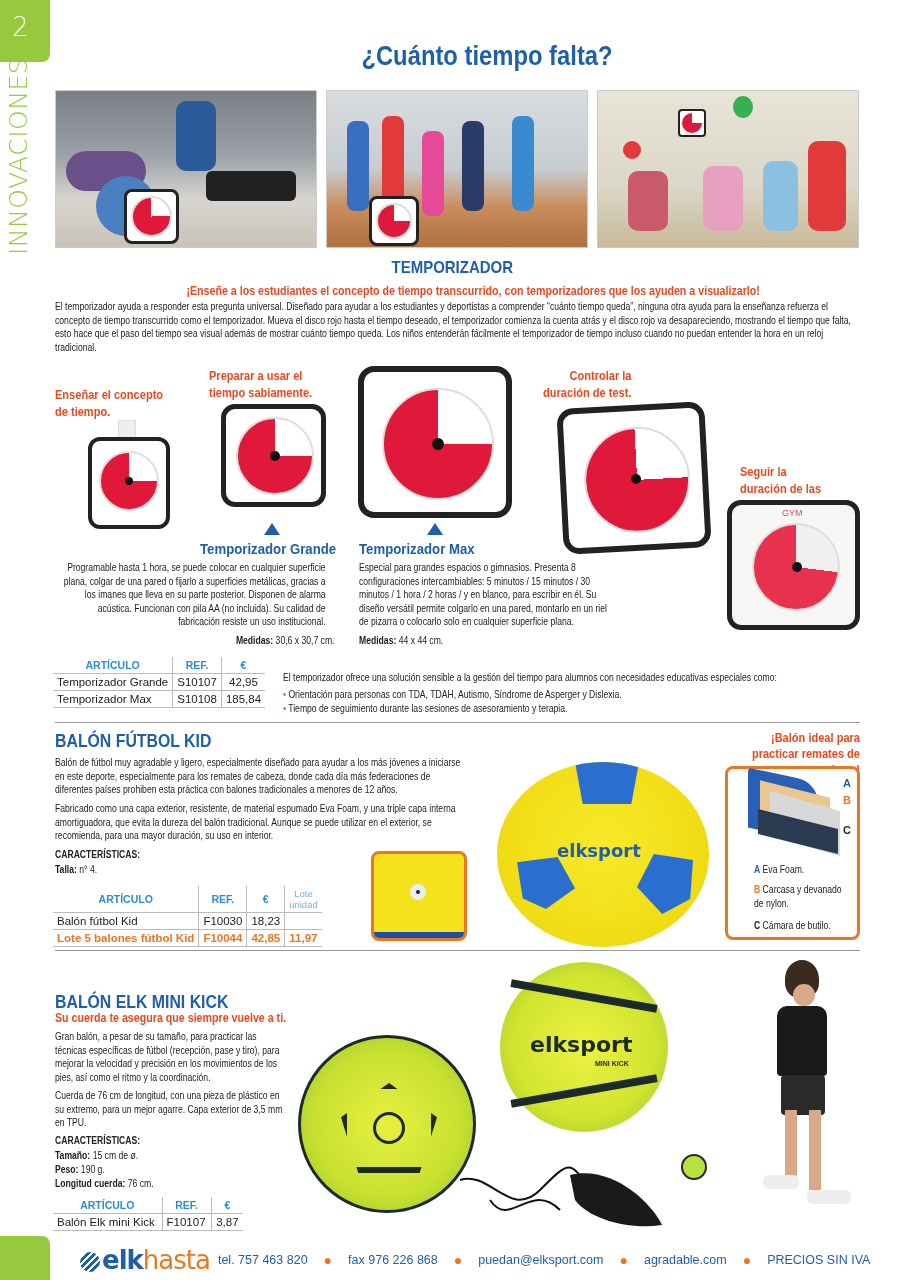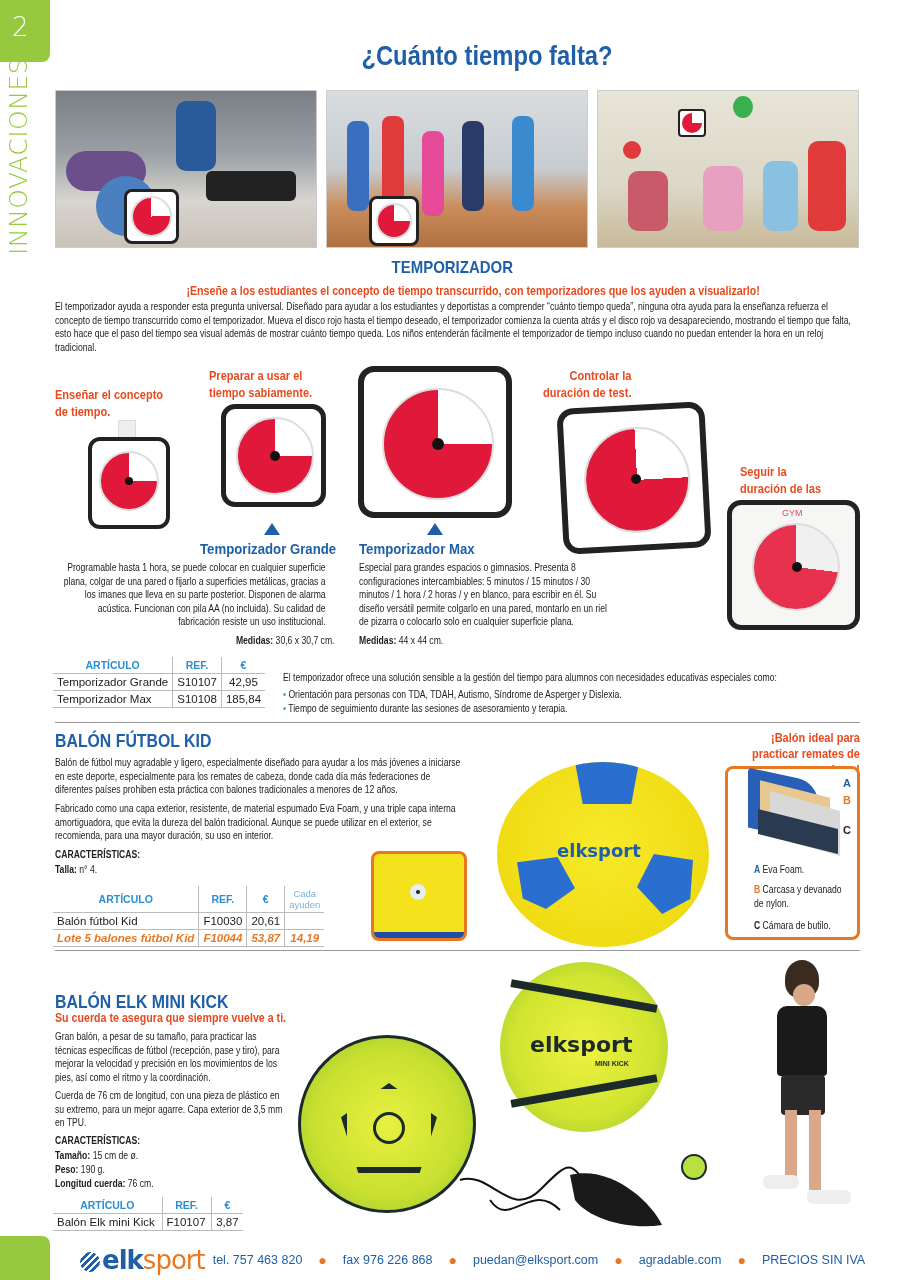--- a/index.html
+++ b/index.html
@@ -20,21 +20,21 @@
   .timer { background: #fff; border: 4px solid #222; border-radius: 12px; overflow: hidden; }
   .dial { position: absolute; border-radius: 50%; background: conic-gradient(#fff 0 25%, #e0193a 25% 100%); border: 2px solid #ddd; }
   .knob { position: absolute; width: 10px; height: 10px; background: #111; border-radius: 50%; }
   .tri { width: 0; height: 0; border-left: 8px solid transparent; border-right: 8px solid transparent; border-bottom: 12px solid #1f5fa8; }
   .prod-name { color: #1f5fa8; font-weight: bold; font-size: 15px; transform-origin: left top; transform: scaleX(0.88); white-space: nowrap; }
   table.price { border-collapse: collapse; font-size: 11.5px; }
   table.price th { color: #2a8fd0; font-weight: bold; font-size: 10.5px; padding: 2px 4px; border-right: 1px solid #bbb; border-bottom: 1px solid #bbb; text-align: center; }
   table.price td { padding: 2px 4px; border-right: 1px solid #bbb; border-bottom: 1px solid #bbb; white-space: nowrap; }
   table.price th:last-child, table.price td:last-child { border-right: none; }
   table.price td.num { text-align: center; }
-  table.price tr.hl td { color: #e87722; font-weight: bold; font-style: italic; }
+  table.price tr.hl td { color: #e87722; font-weight: bold; }
   table.price th.sub { color: #7ab3dd; font-weight: normal; font-size: 9.5px; }
   .hr { height: 1px; background: #999; }
   .footer { left: 80px; top: 1245px; display: flex; align-items: center; gap: 8px; }
   .footer-logo { font-size: 26px; color: #1f5fa8; font-weight: bold; font-family: "DejaVu Sans", sans-serif; letter-spacing: -1px; }
   .footer-logo .sp { color: #e87722; font-weight: normal; }
   .footer-item { font-size: 12.5px; color: #1f5fa8; white-space: nowrap; }
   .dot { color: #e87722; font-size: 14px; margin: 0 8px; }
   .ball { border-radius: 50%; }
   .layer-box { border: 3px solid #e87722; border-radius: 8px; background: #fff; }
 </style>
@@ -160,35 +160,35 @@
 <div class="abs body-txt" style="left:55px;top:802px;width:505px;">Fabricado como una capa exterior, resistente, de material espumado Eva Foam, y una triple capa interna amortiguadora, que evita la dureza del balón tradicional. Aunque se puede utilizar en el exterior, se recomienda, para una mayor duración, su uso en interior.</div>
 <div class="abs body-txt" style="left:55px;top:848px;font-weight:bold;">CARACTERÍSTICAS:</div>
 <div class="abs body-txt" style="left:55px;top:863px;width:200px;"><b>Talla:</b> <span>n° 4.</span></div>
 
 <table class="abs price" style="left:53px;top:886px;width:266px;">
   <thead>
       <tr>
     <th>ARTÍCULO</th>
     <th>REF.</th>
     <th>€</th>
-    <th class="sub">Cada ayuden</th>
+    <th class="sub">Lote unidad</th>
   </tr>
     </thead>
   <tbody>
     <tr>
       <td>Balón fútbol Kid</td>
         <td>F10030</td>
-        <td class="num">20,61</td>
+        <td class="num">18,23</td>
         <td class="num"></td>
     </tr>
     <tr class="hl">
       <td>Lote 5 balones fútbol Kid</td>
         <td>F10044</td>
-        <td class="num">53,87</td>
-        <td class="num">14,19</td>
+        <td class="num">42,85</td>
+        <td class="num">11,97</td>
     </tr>
   </tbody>
 </table>
 
 <div class="abs" style="left:371px;top:851px;width:96px;height:90px;border:3px solid #e87722;border-radius:8px;background:#f4e21c;overflow:hidden;">
   <div class="abs" style="left:36px;top:30px;width:16px;height:16px;border-radius:50%;background:#e6eef2;"></div>
   <div class="abs" style="left:42px;top:36px;width:4px;height:4px;border-radius:50%;background:#222;"></div>
   <div class="abs" style="left:0;bottom:0;width:100%;height:6px;background:#1f4ea8;"></div>
 </div>
 
@@ -265,21 +265,21 @@
   <div class="abs" style="left:26px;top:115px;width:44px;height:40px;background:#2a2a2a;border-radius:4px;"></div>
   <div class="abs" style="left:30px;top:150px;width:12px;height:70px;background:#d8a888;"></div>
   <div class="abs" style="left:54px;top:150px;width:12px;height:80px;background:#d8a888;"></div>
   <div class="abs" style="left:8px;top:215px;width:36px;height:14px;background:#eee;border-radius:6px;"></div>
   <div class="abs" style="left:52px;top:230px;width:44px;height:14px;background:#eee;border-radius:6px;"></div>
   <div class="abs" style="left:-74px;top:194px;width:26px;height:26px;background:#b8e040;border-radius:50%;border:2px solid #1c2a2a;"></div>
 </div>
 
 <div class="abs footer">
   <div class="footer-logo">
-    <span style="display:inline-block;width:20px;height:20px;border-radius:50%;background:repeating-linear-gradient(135deg,#1f5fa8 0 3px,#fff 3px 5px);vertical-align:middle;margin-right:2px;"></span><span>elk</span><span class="sp">sport</span>
+    <span style="display:inline-block;width:20px;height:20px;border-radius:50%;background:repeating-linear-gradient(135deg,#1f5fa8 0 3px,#fff 3px 5px);vertical-align:middle;margin-right:2px;"></span><span>elk</span><span class="sp">hasta</span>
   </div>
   <span class="footer-item">tel. 757 463 820</span>
   <span class="dot">●</span>
   <span class="footer-item">fax 976 226 868</span>
   <span class="dot">●</span>
   <span class="footer-item">puedan@elksport.com</span>
   <span class="dot">●</span>
   <span class="footer-item">agradable.com</span>
   <span class="dot">●</span>
   <span class="footer-item">PRECIOS SIN IVA</span>

